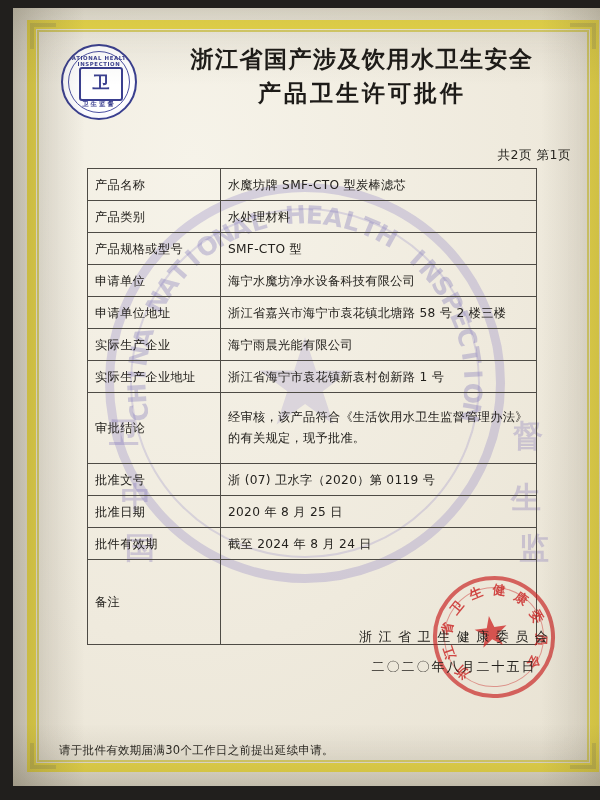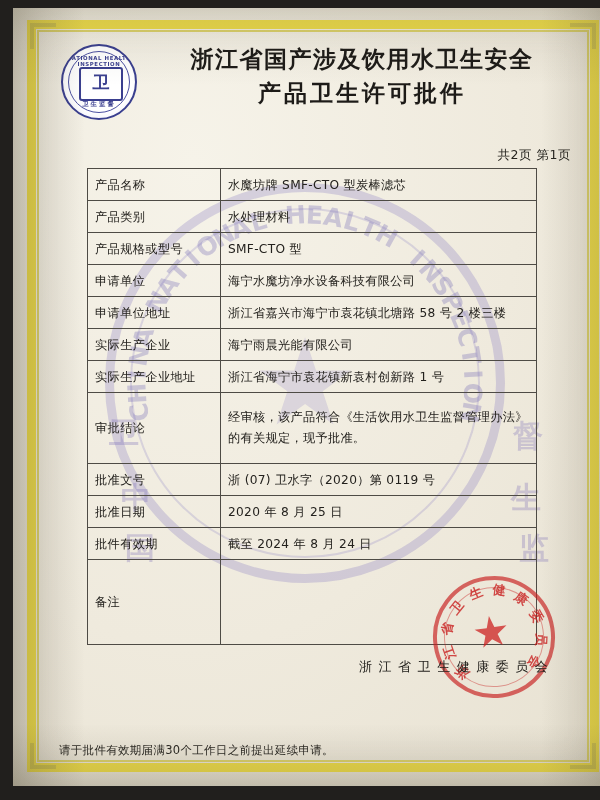--- a/index.html
+++ b/index.html
@@ -461,19 +461,20 @@
           <span style="transform: translate(11.7237px, -45.5143px) rotate(14.4444deg) translate(-50%, -50%);">健</span>
           <span style="transform: translate(32.2534px, -34.1866px) rotate(43.3333deg) translate(-50%, -50%);">康</span>
           <span style="transform: translate(44.7557px, -14.3503px) rotate(72.2222deg) translate(-50%, -50%);">委</span>
           <span style="transform: translate(46.119px, 9.05748px) rotate(101.111deg) translate(-50%, -50%);">员</span>
           <span style="transform: translate(36.0041px, 30.211px) rotate(130deg) translate(-50%, -50%);">会</span>
         </div>
     </div>
 
     <div class="sig">
       <div>浙 江 省 卫 生 健 康 委 员 会</div>
+      <div class="date">二〇二〇年八月二十五日</div>
     </div>
 
     <div class="footnote">请于批件有效期届满30个工作日之前提出延续申请。</div>
 
     <div class="vignette"></div>
   </div>
 </div>
 
 </body></html>

